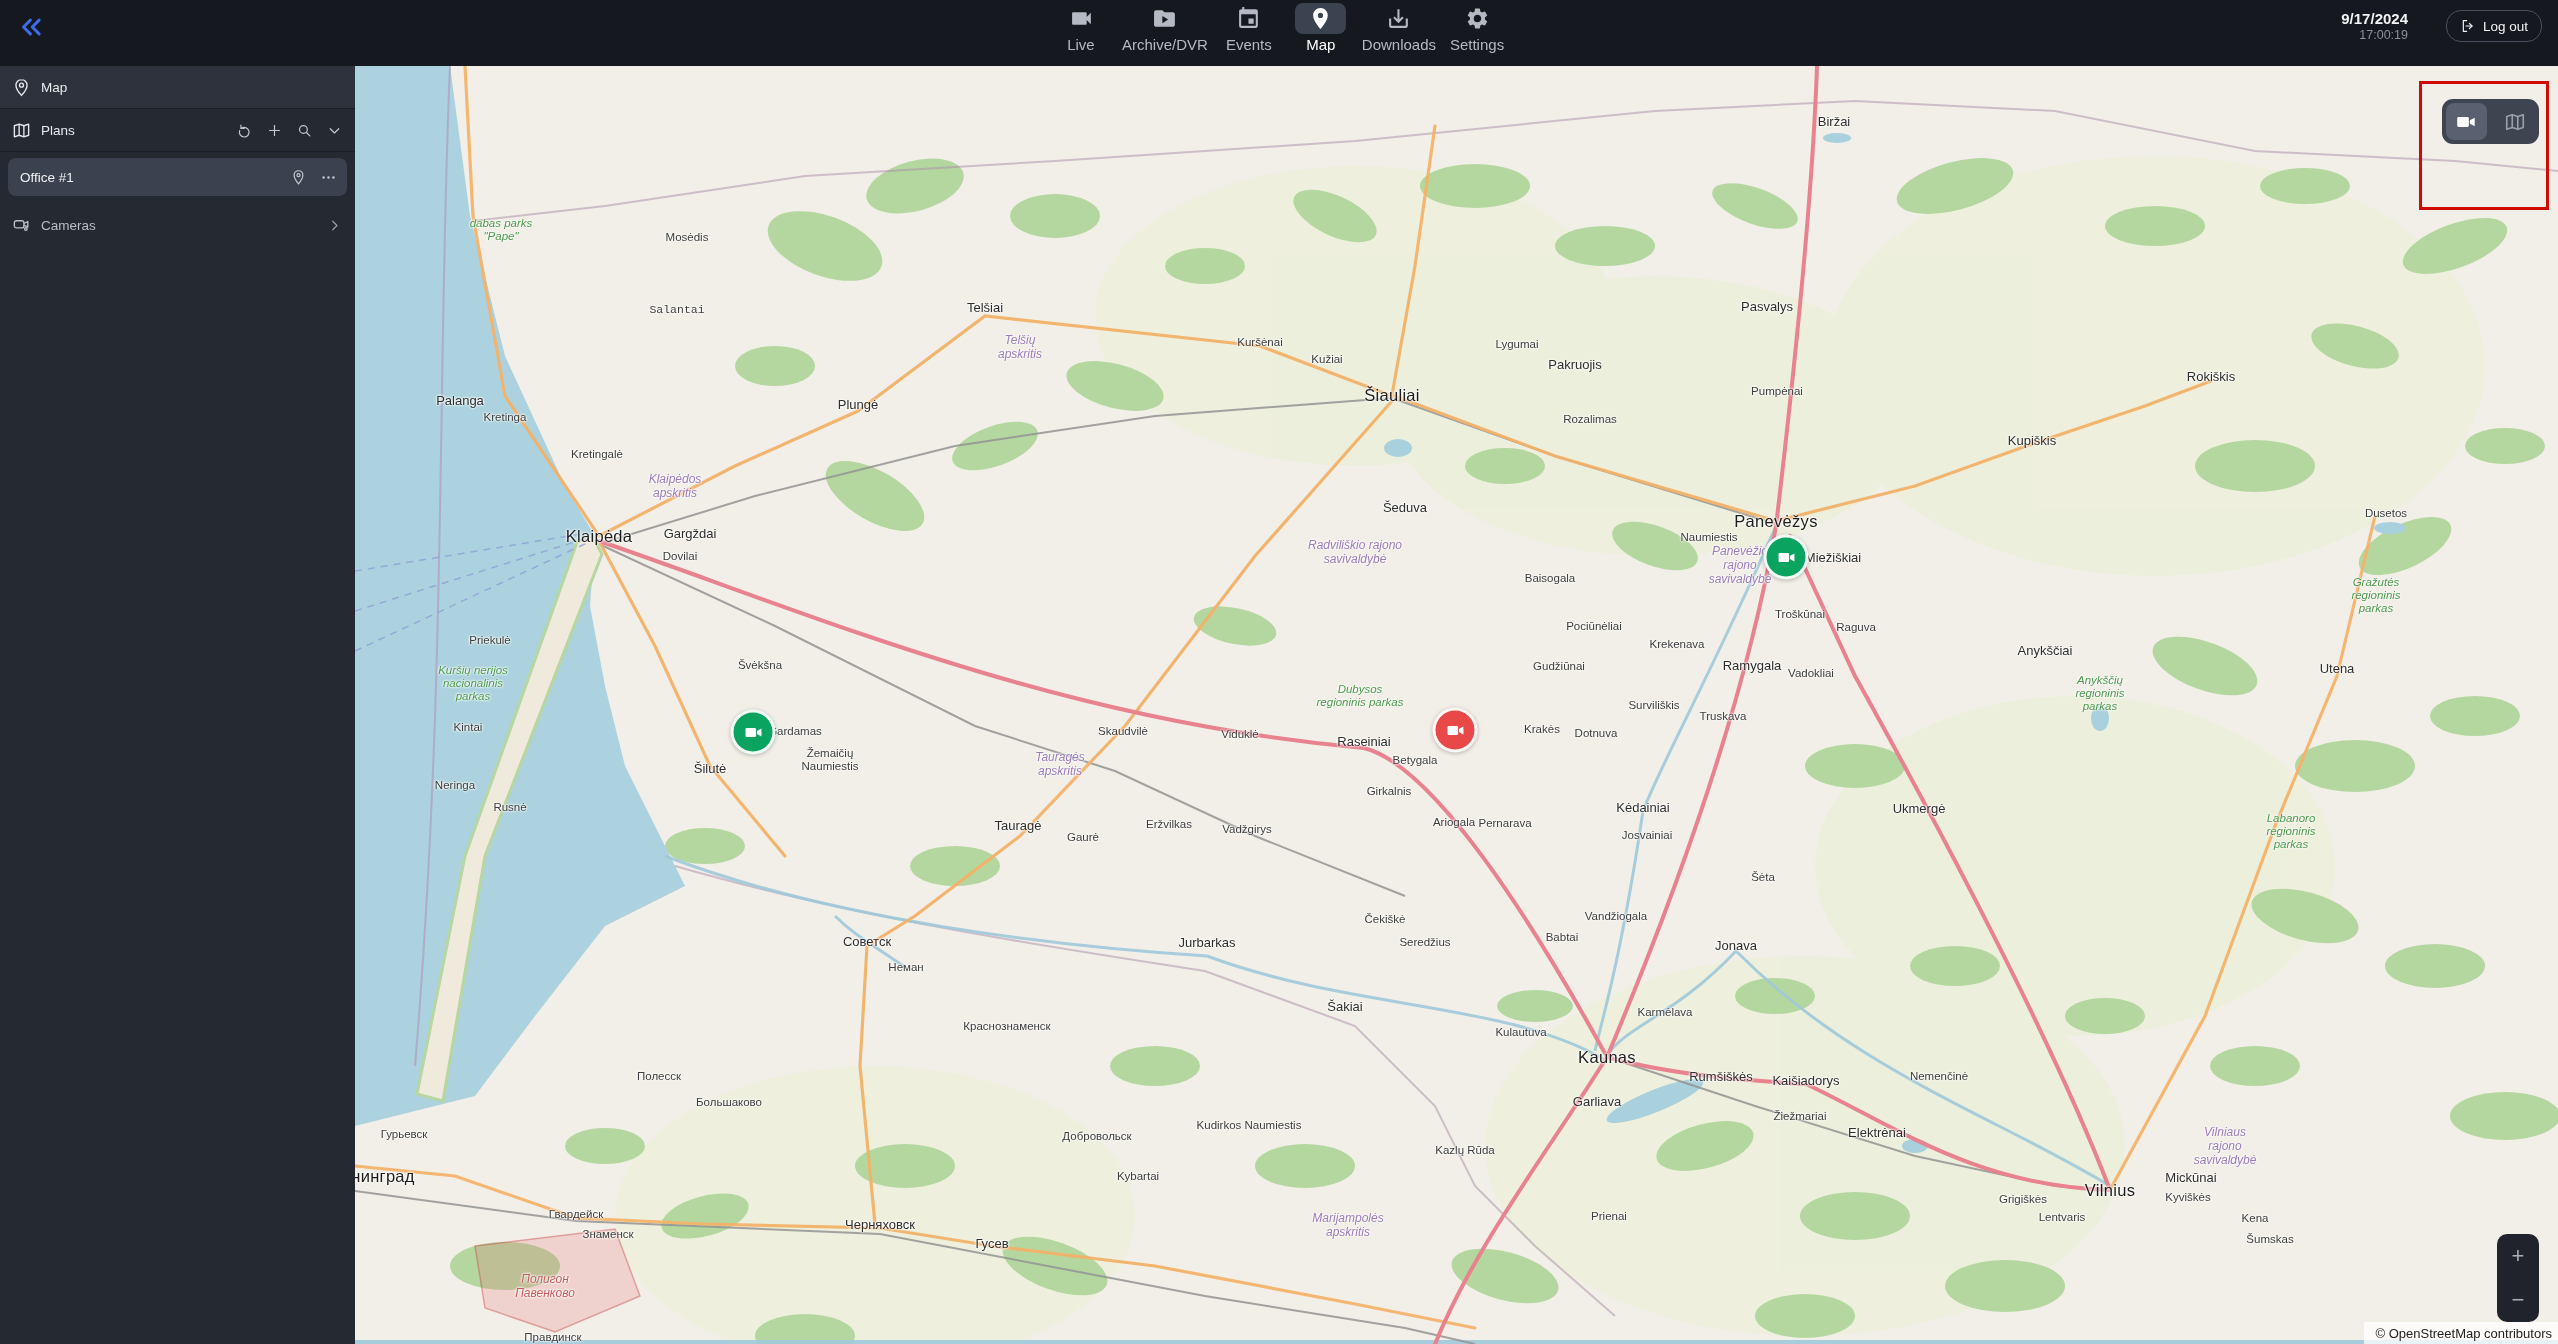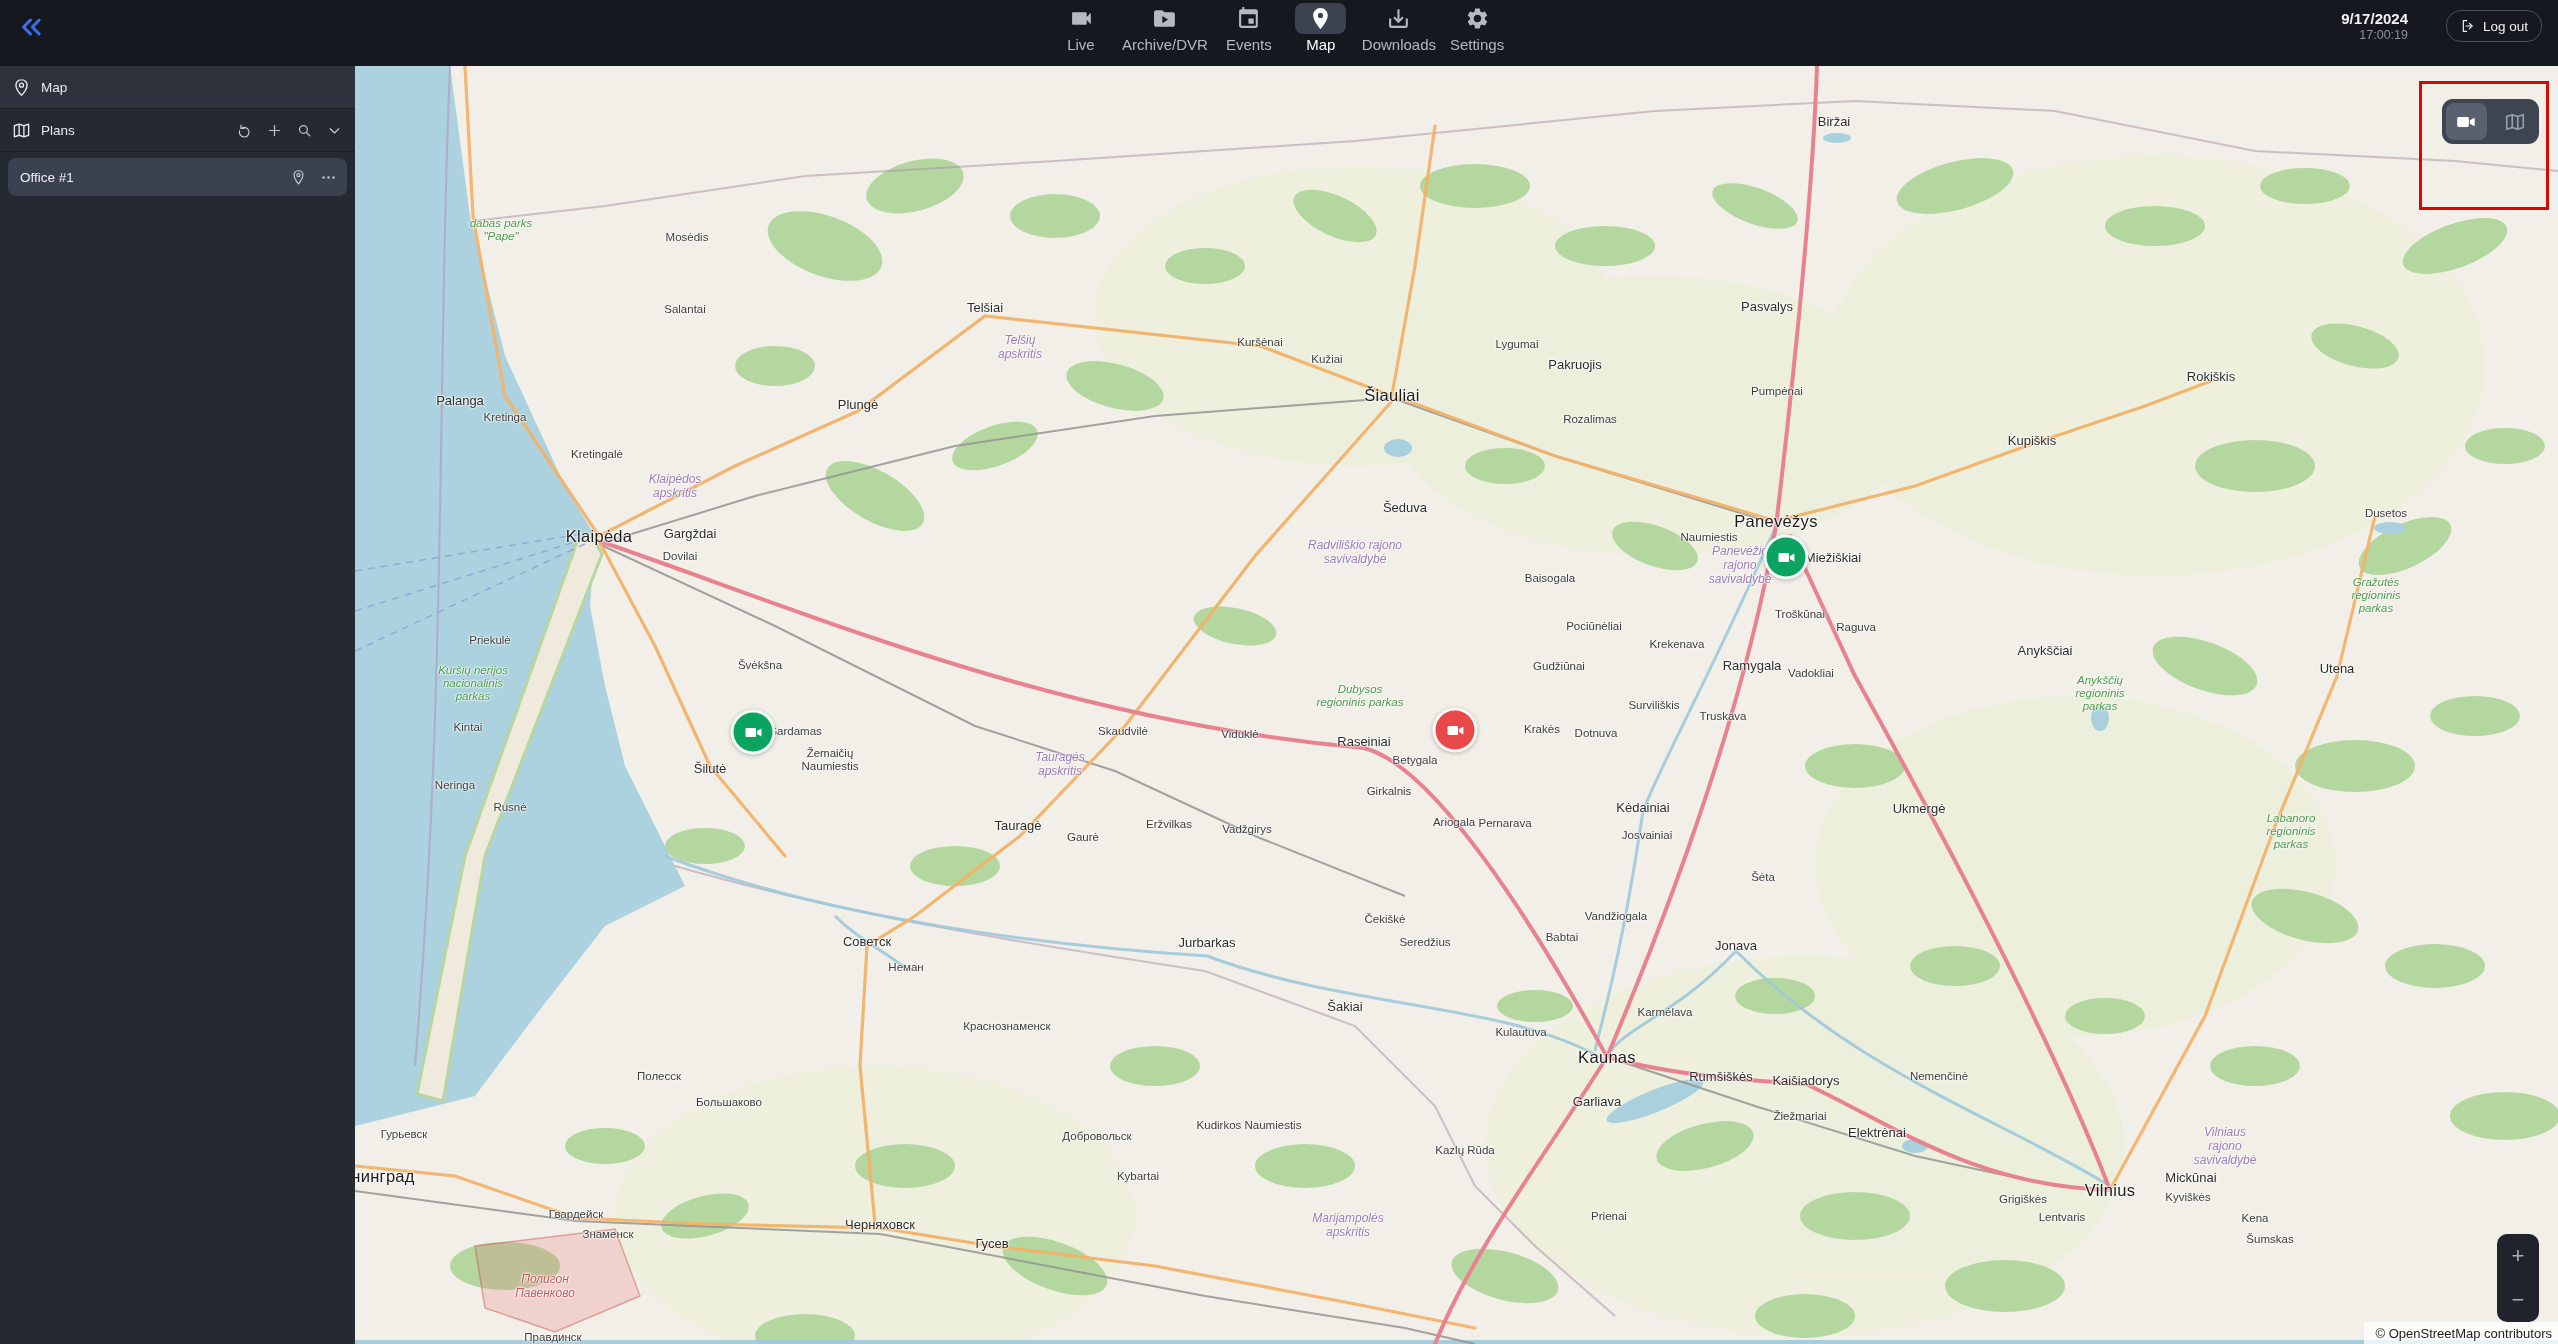--- a/index.html
+++ b/index.html
@@ -182,20 +182,31 @@
         <svg class="mini-ic" viewBox="0 0 24 24">
             <path d="M12 2.5C8.5 2.5 5.8 5.2 5.8 8.7c0 4.6 6.2 12.3 6.2 12.3s6.2-7.7 6.2-12.3c0-3.5-2.7-6.2-6.2-6.2z"></path>
             <circle cx="12" cy="8.7" r="2.2"></circle>
           </svg>
         <svg class="mini-ic" viewBox="0 0 24 24" style="fill:#c3c7d0;stroke:none;">
             <circle cx="5" cy="12" r="1.7"></circle>
             <circle cx="12" cy="12" r="1.7"></circle>
             <circle cx="19" cy="12" r="1.7"></circle>
           </svg>
       </span>
+    </div>
+    <div class="side-row" id="row-cameras">
+      <svg class="ico-main" viewBox="0 0 24 24" style="stroke:#b9bec8;stroke-width:1.7;fill:none;stroke-linejoin:round;">
+          <rect x="3" y="6" width="12" height="9" rx="2.5"></rect>
+          <path d="M15 9.5l5-2.5v7l-5-2.5"></path>
+          <circle cx="17.5" cy="16.5" r="1.6"></circle>
+        </svg>
+      <span class="row-label">Cameras</span>
+      <svg class="mini-ic" viewBox="0 0 24 24" style="stroke:#9aa0ab;stroke-linecap:round;stroke-linejoin:round;">
+          <path d="M9.5 6l6 6-6 6"></path>
+        </svg>
     </div>
   </div>
 
   <div id="map-area">
     <svg id="map-canvas" width="2203" height="1278" viewBox="0 0 2203 1278">
       <rect x="0" y="0" width="2203" height="1278" fill="#f2efe8"></rect>
 
       <g fill="#ecf0da" opacity="0.75">
         <ellipse cx="1800" cy="300" rx="330" ry="210"></ellipse>
           <ellipse cx="1000" cy="250" rx="260" ry="150"></ellipse>
@@ -335,21 +346,21 @@
         <div class="map-label ml-small" style="left: 135px; top: 575px;">Priekulė</div>
         <div class="map-label ml-small" style="left: 405px; top: 600px;">Švėkšna</div>
         <div class="map-label ml-small" style="left: 113px; top: 662px;">Kintai</div>
         <div class="map-label ml-small" style="left: 100px; top: 720px;">Neringa</div>
         <div class="map-label ml-small" style="left: 155px; top: 742px;">Rusnė</div>
         <div class="map-label ml-town" style="left: 355px; top: 703px;">Šilutė</div>
         <div class="map-label ml-small" style="left: 440px; top: 666px;">Gardamas</div>
         <div class="map-label ml-small" style="left: 475px; top: 694px;">Žemaičių
 Naumiestis</div>
         <div class="map-label ml-small" style="left: 332px; top: 172px;">Mosėdis</div>
-        <div class="map-label ml-small" style="left: 330px; top: 244px;">Salantai</div>
+        <div class="map-label ml-small" style="left: 322px; top: 244px; font-family: Liberation Mono, monospace;">Salantai</div>
         <div class="map-label ml-town" style="left: 503px; top: 339px;">Plungė</div>
         <div class="map-label ml-town" style="left: 630px; top: 242px;">Telšiai</div>
         <div class="map-label ml-small" style="left: 905px; top: 277px;">Kuršėnai</div>
         <div class="map-label ml-small" style="left: 972px; top: 294px;">Kužiai</div>
         <div class="map-label ml-small" style="left: 1162px; top: 279px;">Lygumai</div>
         <div class="map-label ml-town" style="left: 1220px; top: 299px;">Pakruojis</div>
         <div class="map-label ml-small" style="left: 1235px; top: 354px;">Rozalimas</div>
         <div class="map-label ml-town" style="left: 1050px; top: 442px;">Šeduva</div>
         <div class="map-label ml-small" style="left: 1195px; top: 513px;">Baisogala</div>
         <div class="map-label ml-town" style="left: 1412px; top: 241px;">Pasvalys</div>

